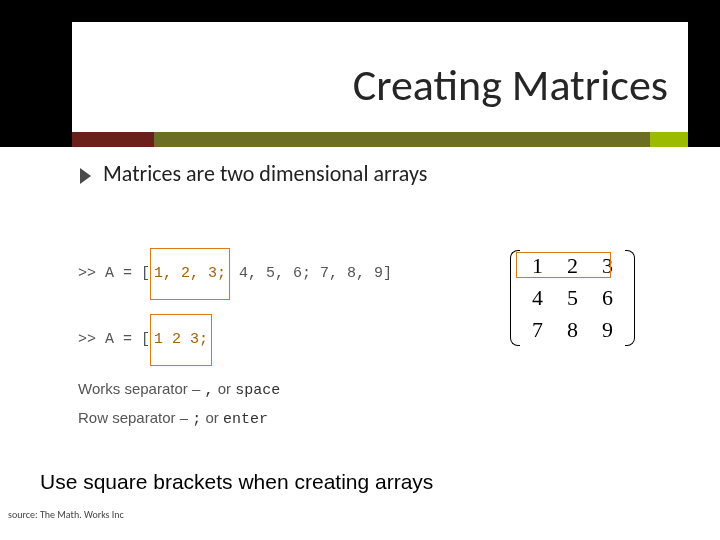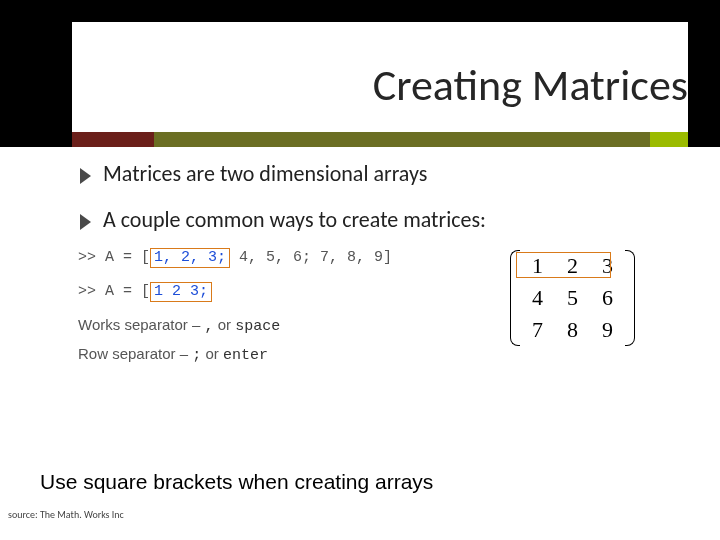--- a/index.html
+++ b/index.html
@@ -7,21 +7,21 @@
 
   .slide { width: 720px; height: 540px; position: relative; background: #fff; overflow: hidden; }
 
   .header-bg { position: absolute; left: 0; top: 0; width: 720px; height: 147px; background: #000; }
   .header-card {
     position: absolute; left: 72px; top: 22px; width: 616px; height: 110px;
     background: #fff; box-shadow: -2px 2px 4px rgba(0,0,0,0.45);
   }
   .title {
     position: absolute; left: 72px; top: 58px; width: 616px;
-    text-align: right; 
+    text-align: right; padding-right: 20px;
     font-size: 44px; font-weight: 400; color: #262626;
     font-family: "Segoe UI Light", "Segoe UI", Calibri, Arial, sans-serif;
   }
   .accent-row { position: absolute; left: 72px; top: 132px; width: 616px; height: 15px; display: flex; }
   .accent-maroon { background: #6b1f1a; flex: 0 0 82px; height: 15px; }
   .accent-olive  { background: #6b6e23; flex: 1 1 auto; height: 15px; }
   .accent-bright { background: #9bbb00; flex: 0 0 38px; height: 15px; }
 
   .body { position: absolute; left: 40px; top: 160px; width: 640px; }
   .bullet { display: flex; align-items: flex-start; gap: 12px; margin-bottom: 18px; padding-left: 40px; }
@@ -30,21 +30,21 @@
     border-top: 8px solid transparent; border-bottom: 8px solid transparent;
     border-left: 11px solid #4a4a4a;
   }
   .bullet .txt { font-size: 22px; color: #222; line-height: 1.25; }
 
   .content-area { position: absolute; left: 78px; top: 248px; width: 600px; }
 
   .code-row { font-family: "Consolas", "Courier New", monospace; font-size: 15px; color: #555; margin-bottom: 14px; display: flex; align-items: baseline; white-space: pre; }
   .code-row .prompt { color: #555; }
   .code-row .eq { color: #555; }
-  .hl { border: 1.5px solid #d97a1a; padding: 0 3px; color:#1d4ed8; display:inline-block; line-height:1.2; }
+  .hl { border: 1.5px solid #d97a1a; padding: 16px 3px; color:#a16207; display:inline-block; line-height:1.2; }
 
   .sep-line { font-family: Arial, sans-serif; font-size: 15px; color: #555; margin-top: 10px; margin-bottom: 6px; }
   .sep-line .tok { font-family: "Consolas","Courier New",monospace; color:#333; }
 
   .matrix {
     position: absolute; left: 510px; top: 250px;
     display: flex; align-items: stretch;
     font-family: "Times New Roman", serif; font-size: 22px; color:#000;
   }
   .matrix .paren {
@@ -72,24 +72,20 @@
   <div class="accent-row">
     <div class="accent-maroon"></div>
     <div class="accent-olive"></div>
     <div class="accent-bright"></div>
   </div>
 
   <div class="body">
     <div class="bullet">
       <div class="arrow"></div>
       <div class="txt">Matrices are two dimensional arrays</div>
-    </div>
-    <div class="bullet">
-      <div class="arrow"></div>
-      <div class="txt">A couple common ways to create matrices:</div>
     </div>
   </div>
 
   <div class="content-area">
     <div class="code-row">
       <span class="prompt">&gt;&gt; </span>
       <span class="eq">A = [</span>
       <span class="hl">1, 2, 3;</span>
       <span> 4, 5, 6; 7, 8, 9]</span>
     </div>

